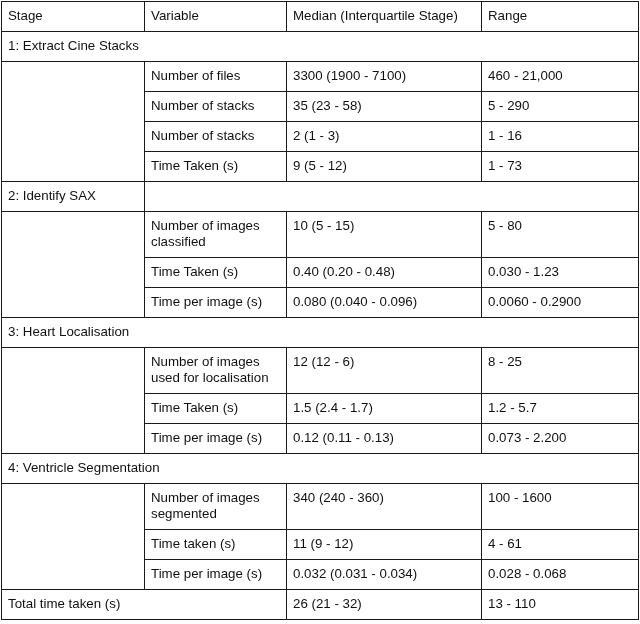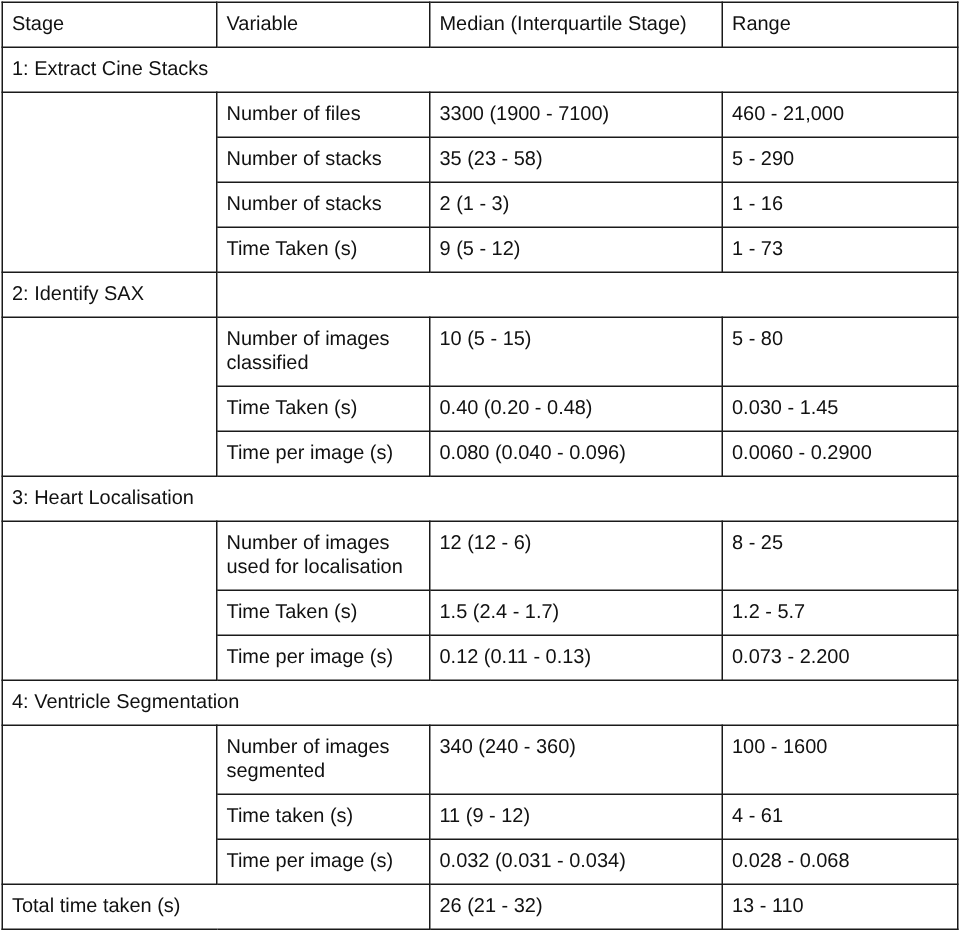--- a/index.html
+++ b/index.html
@@ -62,21 +62,21 @@
     </tr>
     <tr class="h45">
       <td rowspan="3"></td>
       <td>Number of images classified</td>
       <td>10 (5 - 15)</td>
       <td>5 - 80</td>
     </tr>
     <tr class="h30">
       <td>Time Taken (s)</td>
       <td>0.40 (0.20 - 0.48)</td>
-      <td>0.030 - 1.45</td>
+      <td>0.030 - 1.23</td>
     </tr>
     <tr class="h30">
       <td>Time per image (s)</td>
       <td>0.080 (0.040 - 0.096)</td>
       <td>0.0060 - 0.2900</td>
     </tr>
 
     <tr class="h30">
       <td colspan="4">3: Heart Localisation</td>
     </tr>

